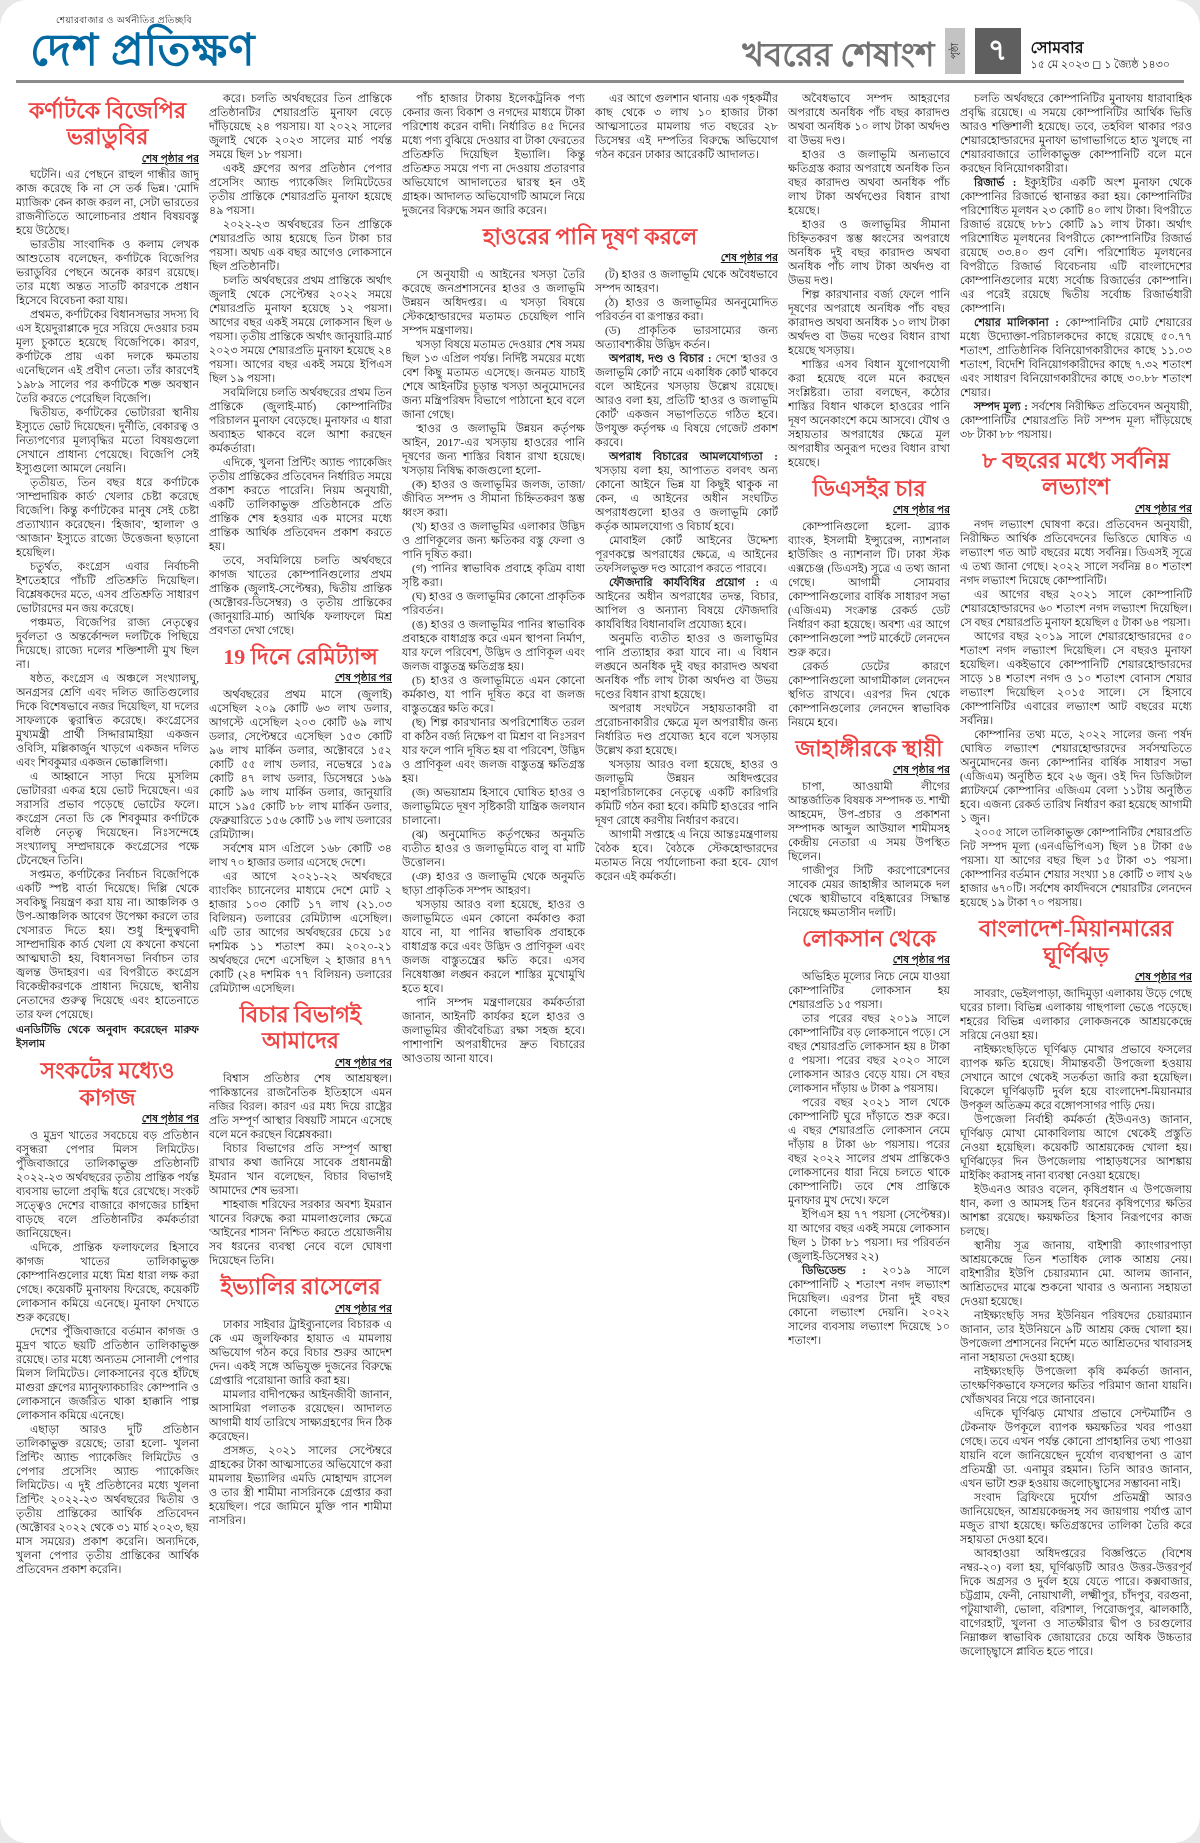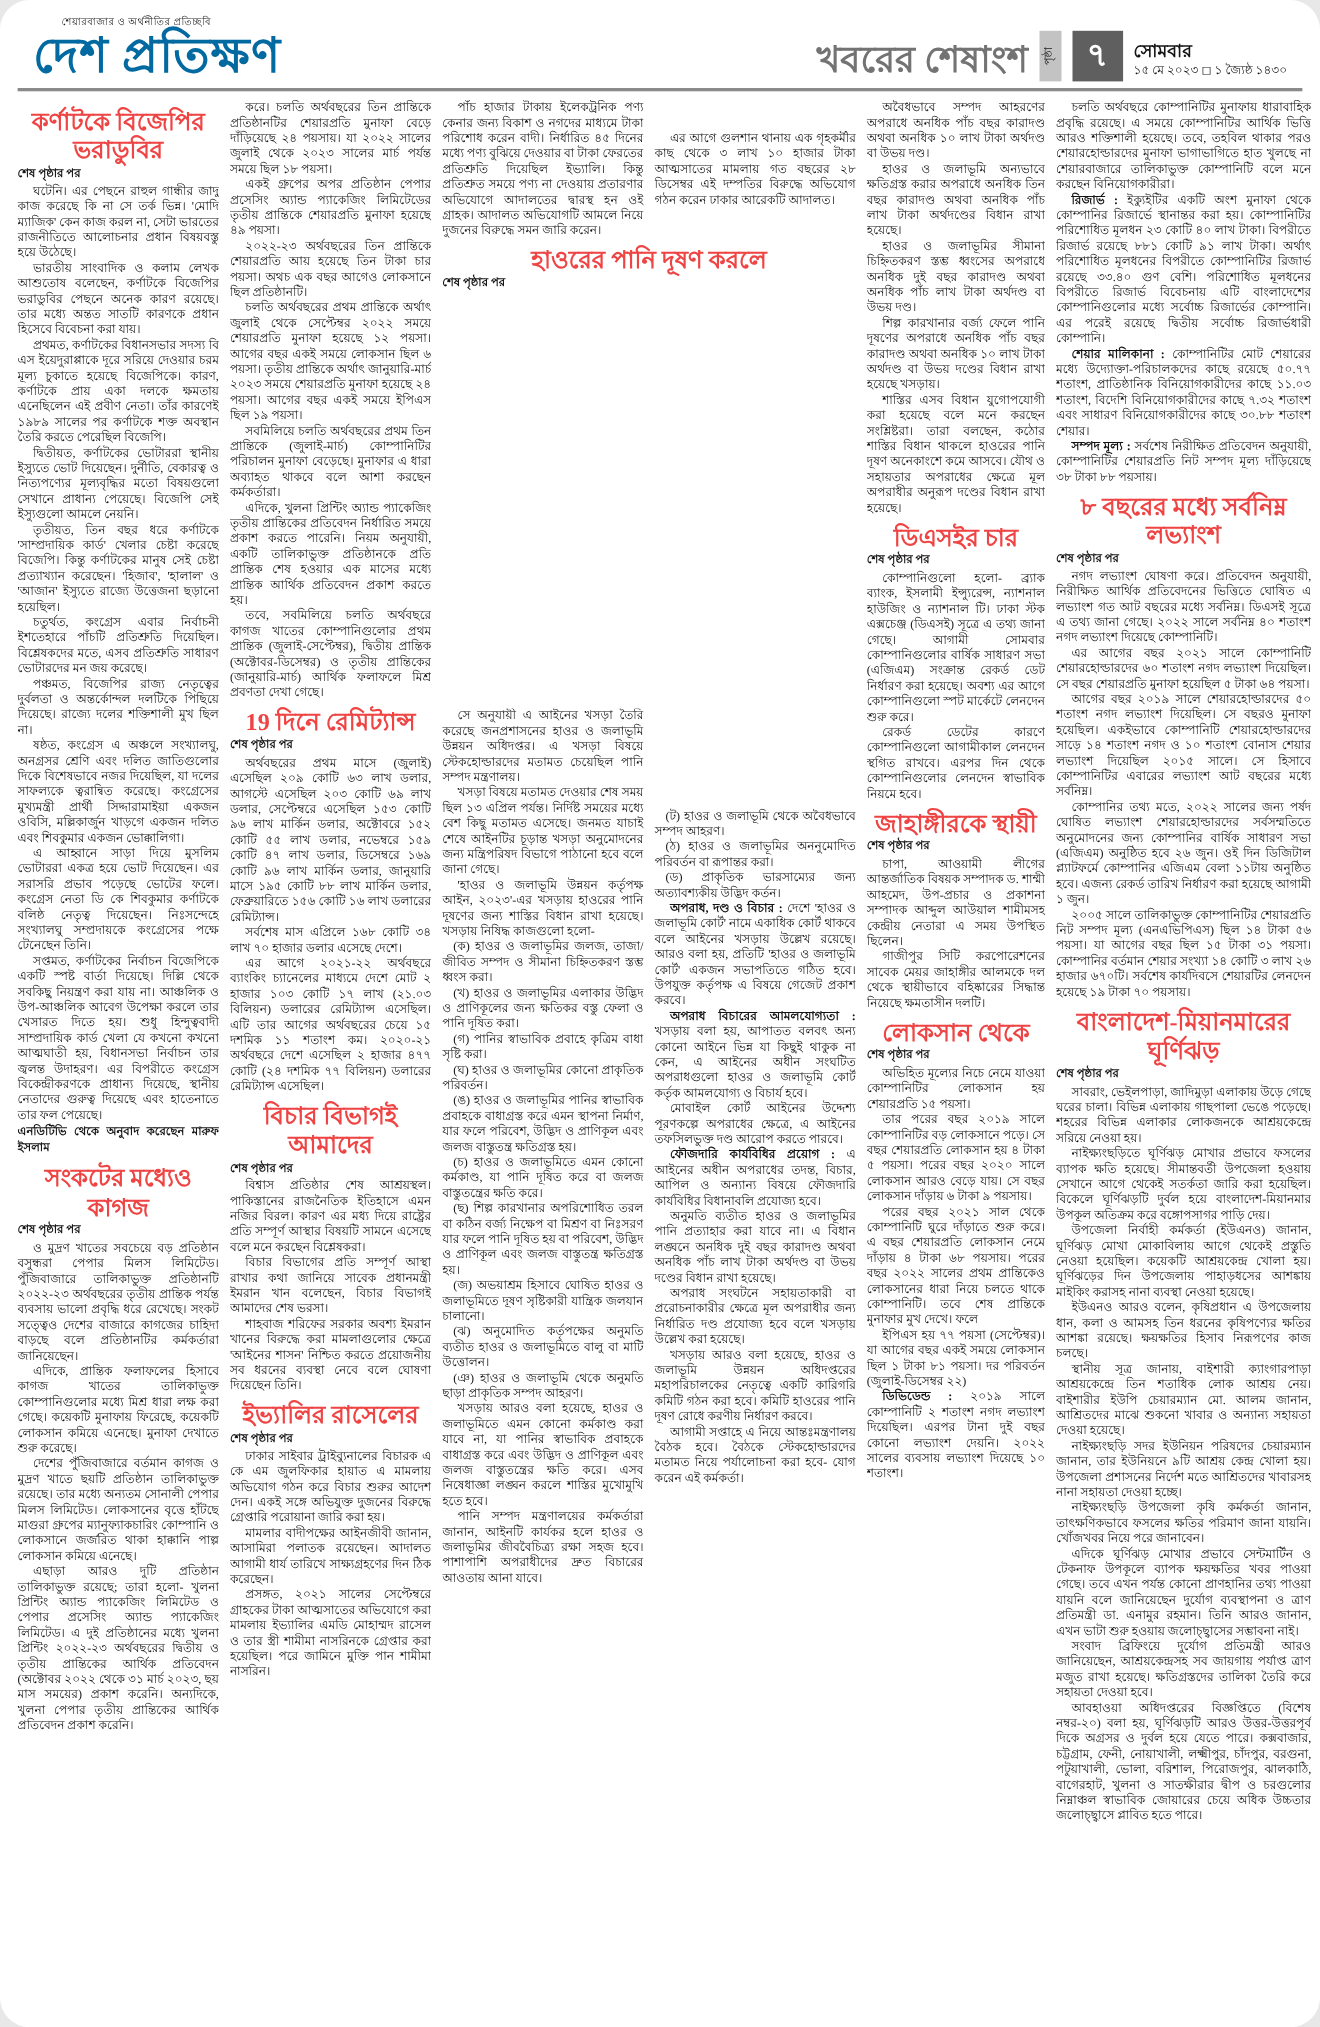--- a/index.html
+++ b/index.html
@@ -20,25 +20,25 @@
   .date-wrap{display:flex;flex-direction:column;line-height:1.25;padding-bottom:2px;}
   .day{font-size:16px;font-weight:bold;}
   .date{font-size:11px;}
   .rule{height:3px;background:#8a8a8a;margin:2px 16px 0 16px;}
   
   .cols{display:flex;gap:10px;padding:8px 16px 0 16px;height:1736px;box-sizing:border-box;overflow:hidden;}
   .col{overflow:hidden;flex:none;}
   .para{margin:0;text-align:justify;text-indent:14px;font-size:11px;line-height:14px;}
   .pt{text-indent:10px;}
   .headline{font-size:22px;font-weight:bold;text-align:center;margin:7px 0 1px 0;line-height:1.2;color:#ef4444;}
-  .cont-label{text-align:left;font-weight:bold;font-size:10.5px;line-height:1.3;margin:0 0 2px 0;}
+  .cont-label{text-align:right;font-weight:bold;font-size:10.5px;line-height:1.3;margin:0 0 2px 0;text-decoration:underline;}
   .credit{margin:2px 0;font-size:10.5px;font-weight:bold;text-indent:0;line-height:14px;}
   .lead{font-weight:bold;}
   
-  .wide-top,.wide-body{display:flex;gap:10px;align-items:center;}
+  .wide-top,.wide-body{display:flex;gap:10px;}
   .wide-top>div,.wide-body>div{flex:1;overflow:hidden;}
   .wide-body{flex:1;overflow:hidden;}
   .wide-col{display:flex;flex-direction:column;height:100%;}
 </style>
 </head>
 <body>
 
 <div class="page">
   <div class="header">
     <div class="mast-wrap">
@@ -111,21 +111,21 @@
           <div>
             <p class="para">এর আগে গুলশান থানায় এক গৃহকর্মীর কাছ থেকে ৩ লাখ ১০ হাজার টাকা আত্মসাতের মামলায় গত বছরের ২৮ ডিসেম্বর এই দম্পতির বিরুদ্ধে অভিযোগ গঠন করেন ঢাকার আরেকটি আদালত।</p>
           </div>
         </div>
         <h2 class="headline">হাওরের পানি দূষণ করলে</h2>
         <div class="cont-label">শেষ পৃষ্ঠার পর</div>
         <div class="wide-body">
           <div>
             <p class="para">সে অনুযায়ী এ আইনের খসড়া তৈরি করেছে জনপ্রশাসনের হাওর ও জলাভূমি উন্নয়ন অধিদপ্তর। এ খসড়া বিষয়ে স্টেকহোল্ডারদের মতামত চেয়েছিল পানি সম্পদ মন্ত্রণালয়।</p>
             <p class="para">খসড়া বিষয়ে মতামত দেওয়ার শেষ সময় ছিল ১৩ এপ্রিল পর্যন্ত। নির্দিষ্ট সময়ের মধ্যে বেশ কিছু মতামত এসেছে। জনমত যাচাই শেষে আইনটির চূড়ান্ত খসড়া অনুমোদনের জন্য মন্ত্রিপরিষদ বিভাগে পাঠানো হবে বলে জানা গেছে।</p>
-            <p class="para">'হাওর ও জলাভূমি উন্নয়ন কর্তৃপক্ষ আইন, ২০২৩'-এর খসড়ায় হাওরের পানি দূষণের জন্য শাস্তির বিধান রাখা হয়েছে। খসড়ায় নিষিদ্ধ কাজগুলো হলো-</p>
+            <p class="para">'হাওর ও জলাভূমি উন্নয়ন কর্তৃপক্ষ আইন, 2017'-এর খসড়ায় হাওরের পানি দূষণের জন্য শাস্তির বিধান রাখা হয়েছে। খসড়ায় নিষিদ্ধ কাজগুলো হলো-</p>
             <p class="para pt">(ক) হাওর ও জলাভূমির জলজ, তাজা/জীবিত সম্পদ ও সীমানা চিহ্নিতকরণ স্তম্ভ ধ্বংস করা।</p>
             <p class="para pt">(খ) হাওর ও জলাভূমির এলাকার উদ্ভিদ ও প্রাণিকূলের জন্য ক্ষতিকর বস্তু ফেলা ও পানি দূষিত করা।</p>
             <p class="para pt">(গ) পানির স্বাভাবিক প্রবাহে কৃত্রিম বাধা সৃষ্টি করা।</p>
             <p class="para pt">(ঘ) হাওর ও জলাভূমির কোনো প্রাকৃতিক পরিবর্তন।</p>
             <p class="para pt">(ঙ) হাওর ও জলাভূমির পানির স্বাভাবিক প্রবাহকে বাধাগ্রস্ত করে এমন স্থাপনা নির্মাণ, যার ফলে পরিবেশ, উদ্ভিদ ও প্রাণিকূল এবং জলজ বাস্তুতন্ত্র ক্ষতিগ্রস্ত হয়।</p>
             <p class="para pt">(চ) হাওর ও জলাভূমিতে এমন কোনো কর্মকাণ্ড, যা পানি দূষিত করে বা জলজ বাস্তুতন্ত্রের ক্ষতি করে।</p>
             <p class="para pt">(ছ) শিল্প কারখানার অপরিশোধিত তরল বা কঠিন বর্জ্য নিক্ষেপ বা মিশ্রণ বা নিঃসরণ যার ফলে পানি দূষিত হয় বা পরিবেশ, উদ্ভিদ ও প্রাণিকূল এবং জলজ বাস্তুতন্ত্র ক্ষতিগ্রস্ত হয়।</p>
             <p class="para pt">(জ) অভয়াশ্রম হিসাবে ঘোষিত হাওর ও জলাভূমিতে দূষণ সৃষ্টিকারী যান্ত্রিক জলযান চালানো।</p>
             <p class="para pt">(ঝ) অনুমোদিত কর্তৃপক্ষের অনুমতি ব্যতীত হাওর ও জলাভূমিতে বালু বা মাটি উত্তোলন।</p>
             <p class="para pt">(ঞ) হাওর ও জলাভূমি থেকে অনুমতি ছাড়া প্রাকৃতিক সম্পদ আহরণ।</p>

